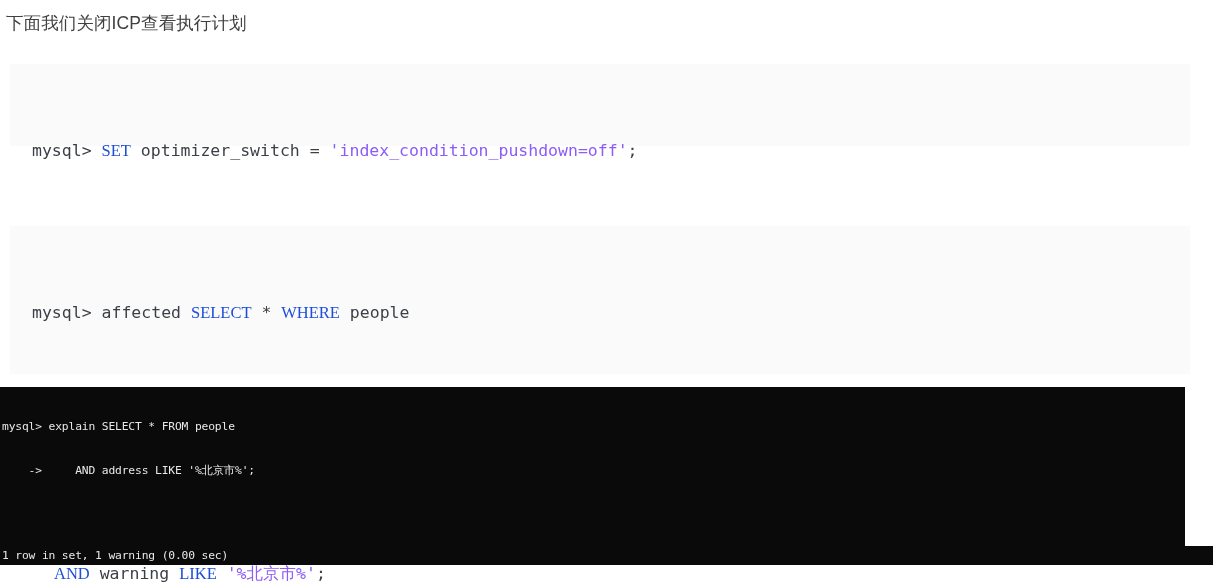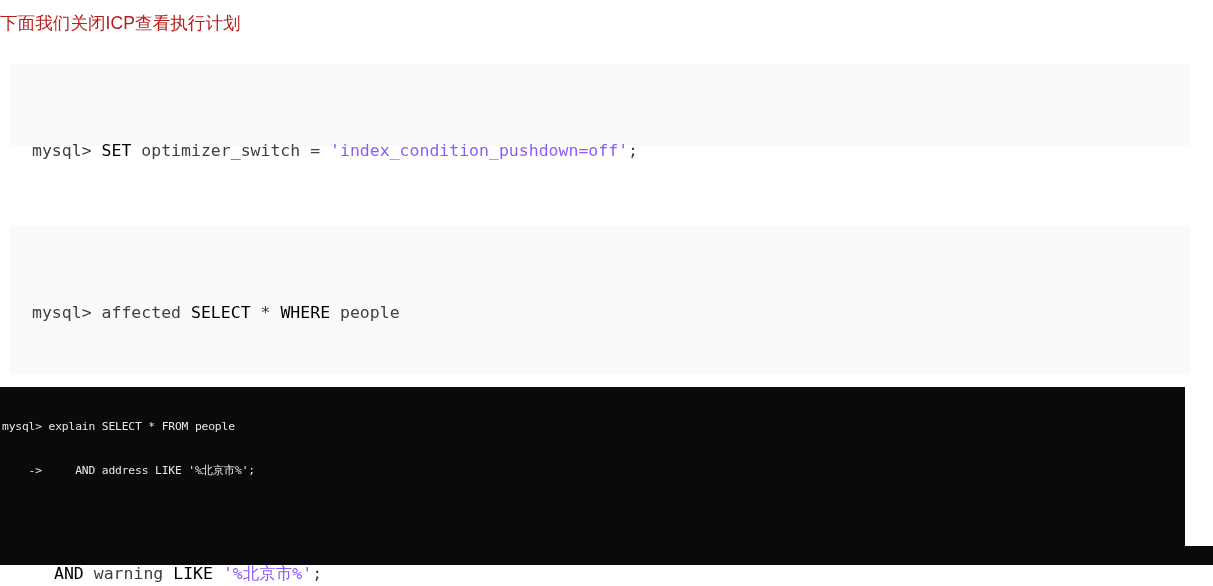--- a/index.html
+++ b/index.html
@@ -17,22 +17,22 @@
   }
 
   .page {
     position: absolute;
     inset: 0;
   }
 
   
   .prose {
     position: absolute;
-    left: 0;
-    color: #b91c1c;
+    left: 6px;
+    color: #404040;
     font-family: "Liberation Sans", sans-serif;
     font-size: 17.5px;
     line-height: 1.5;
     white-space: pre;
     letter-spacing: 0.1px;
   }
   #para-1 { top: 10px; }
   #para-2 { top: 168px; }
 
   
@@ -49,21 +49,21 @@
     line-height: 29px;
     color: #3b3f46;
     white-space: pre;
   }
   #code-1 { top: 64px; height: 82px; }
   #code-2 { top: 226px; height: 148px; }
   .codeline {
     padding-left: 22px;
     white-space: pre;
   }
-  .kw  { color: #000000; }
+  .kw  { color: #1d4ed8; font-family: Liberation Serif, serif; }
   .str { color: #8b5cf6; }
   .pl  { color: #3b3f46; }
 
   
   .terminal {
     position: absolute;
     left: 0;
     top: 387px;
     width: 1185px;
     height: 178px;
@@ -127,14 +127,15 @@
   <div class="terminal">
     <div class="termline">mysql&gt; explain SELECT * FROM people</div>
     <div class="termline">    -&gt;     AND address LIKE '%北京市%';</div>
     
     
     
     
     
   </div>
   <div class="term-bottom-strip"></div>
+  <div class="term-lastline">1 row in set, 1 warning (0.00 sec)</div>
 
 </div>
 
 </body></html>

